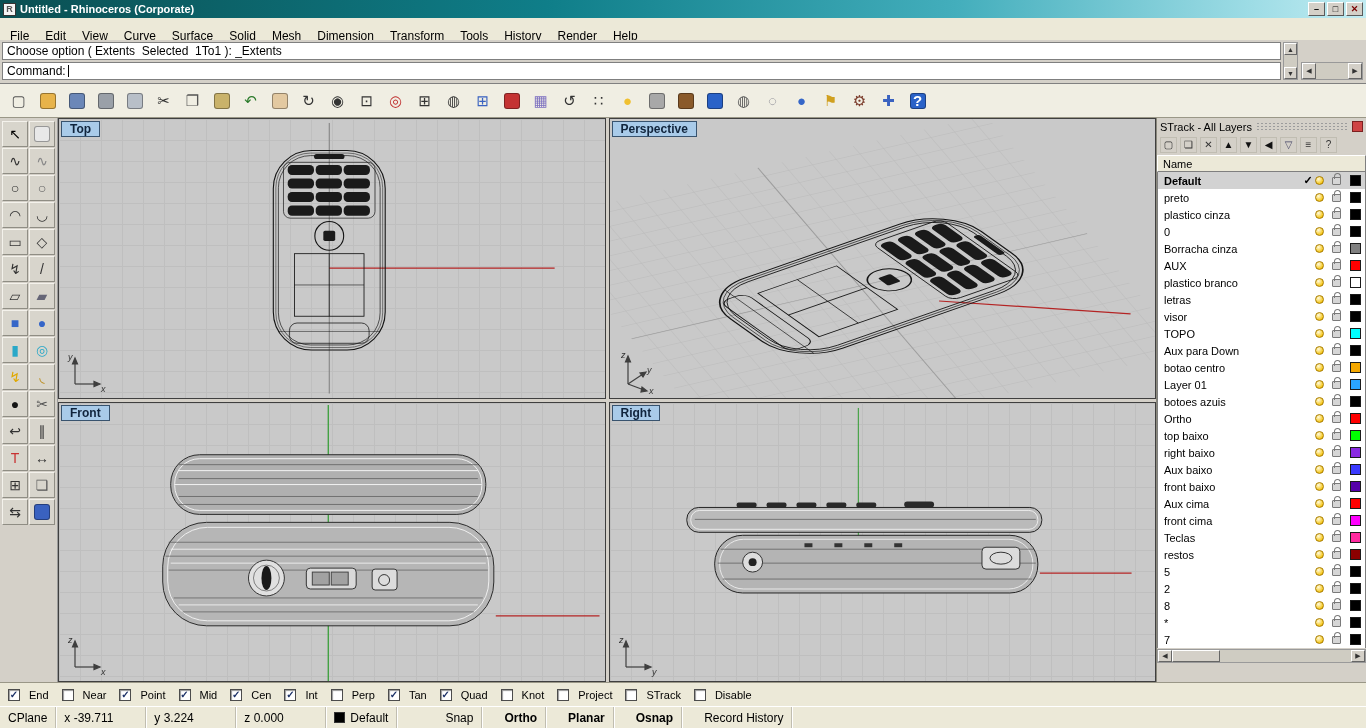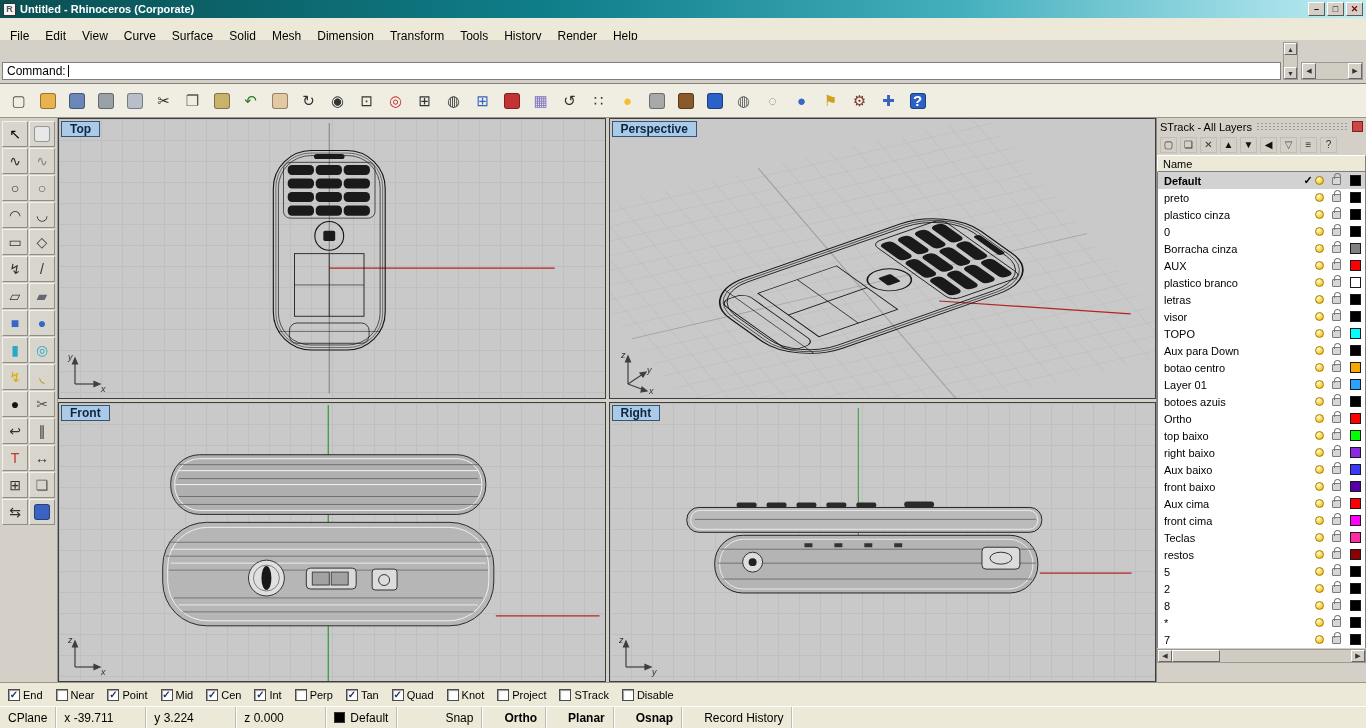--- a/index.html
+++ b/index.html
@@ -84,21 +84,21 @@
   .swatch{width:11px;height:11px;border:1px solid #1a1a1a;margin-left:9px;flex:0 0 auto;}
   .lp-hscroll{height:14px;display:flex;align-items:stretch;background:#cfccc2;border:1px solid #9a9a9a;margin-top:1px;}
   .lp-hscroll .sarrow{width:14px;height:100%;}
   .lp-thumb{width:48px;background:#d4d0c8;border:1px solid;border-color:#fff #666 #666 #fff;}
   .lp-fill{flex:1;}
 
   
   .osnapbar{position:absolute;left:0;top:682px;width:100%;height:24px;background:#ece9d8;border-top:1px solid #9a9787;
     display:flex;align-items:center;padding-left:8px;}
   .oitem{display:flex;align-items:center;margin-right:13px;}
-  .olabel{font-size:11px;margin-left:3px;color:#000;}
+  .olabel{font-size:11px;margin-left:9px;color:#000;}
   .cb{width:12px;height:12px;background:#fff;border:1px solid #4c4c4c;box-shadow:inset 1px 1px 1px #999;
     font-size:10px;line-height:10px;text-align:center;color:#1a2f66;font-weight:bold;}
 
   
   .statusbar{position:absolute;left:0;top:706px;width:100%;height:22px;background:#ece9d8;border-top:1px solid #fff;
     display:flex;align-items:stretch;font-size:12px;color:#000;}
   .scell{display:flex;align-items:center;padding:0 8px;border-right:1px solid #c0bdb0;box-shadow:1px 0 0 #fff;}
   .scell.coord{width:90px;}
   .sgap{width:40px;}
   .stoggles{display:flex;gap:14px;}
@@ -164,20 +164,21 @@
       <span class="menu-item">Mesh</span>
       <span class="menu-item">Dimension</span>
       <span class="menu-item">Transform</span>
       <span class="menu-item">Tools</span>
       <span class="menu-item">History</span>
       <span class="menu-item">Render</span>
       <span class="menu-item">Help</span>
     </div>
 
   <div class="cmdarea">
+    <div class="cmd-row cmd-history">Choose option ( Extents  Selected  1To1 ): _Extents</div>
     <div class="cmd-row cmd-input"><span>Command:</span><span class="caret"></span></div>
     <div class="cmd-vscroll">
       <span class="sarrow">▲</span>
       <span class="sarrow">▼</span>
     </div>
     <div class="cmd-hscroll">
       <span class="sarrow">◀</span>
       <span class="strack2"></span>
       <span class="sarrow">▶</span>
     </div>

